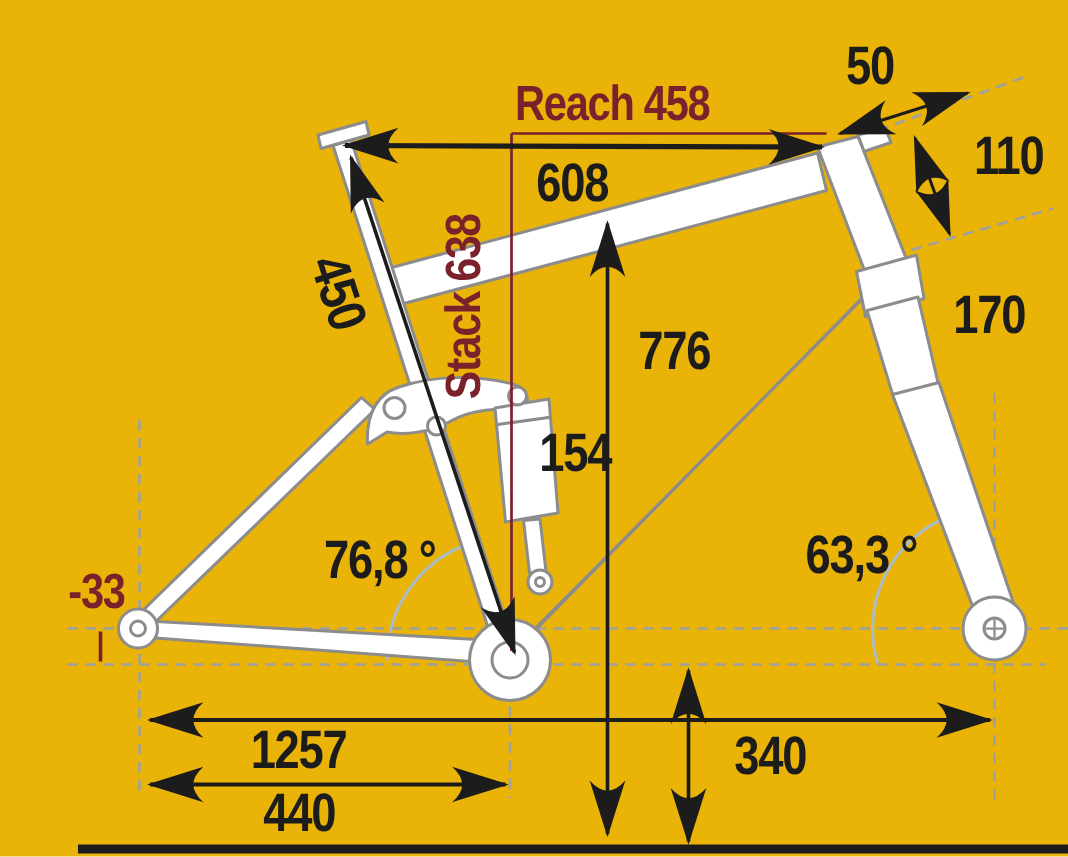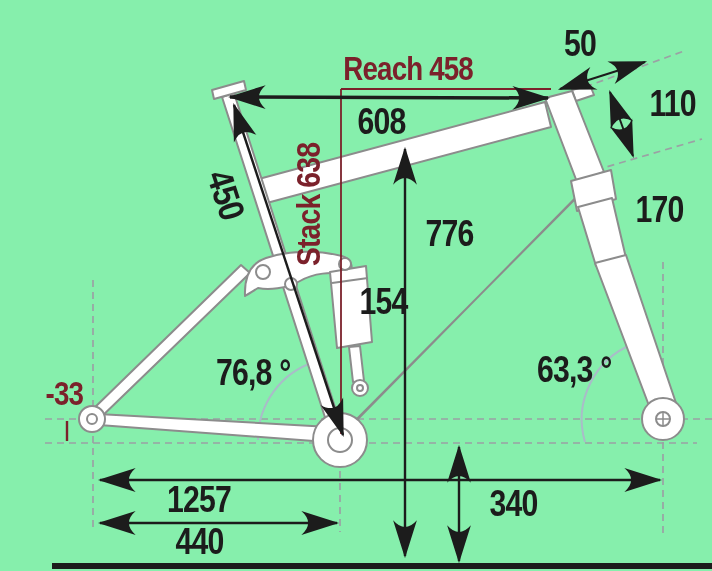--- a/index.html
+++ b/index.html
@@ -1,17 +1,17 @@
 <!DOCTYPE html>
 <html><head>
 <meta charset="utf-8">
 <style>
   html,body{margin:0;padding:0;background:#fff;}
   #stage{
-    position:relative;width:712px;height:571px;background:#86efac;
+    position:relative;width:712px;height:571px;background:#eab308;
     font-family:"Liberation Sans",sans-serif;overflow:hidden;
   }
   #drawing{position:absolute;left:0;top:0;}
   .lbl{
     position:absolute;font-weight:bold;font-size:36px;line-height:1;
     color:#1c1c1c;white-space:nowrap;letter-spacing:-1px;
     transform:scaleX(0.84);transform-origin:center;
   }
   .red{color:#7b212b;}
   .lbl.mid{font-size:33px;}

